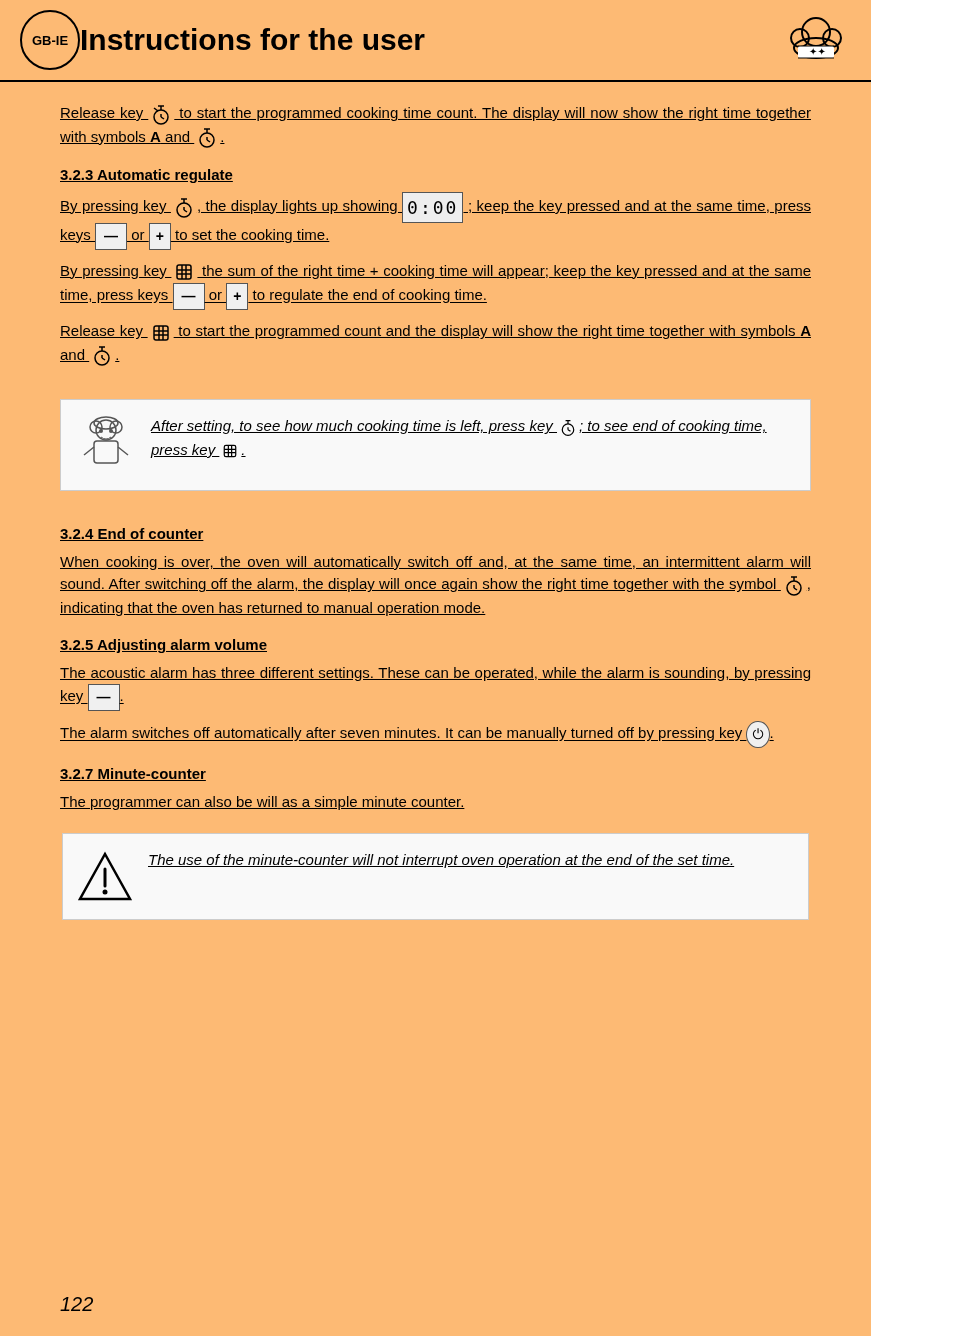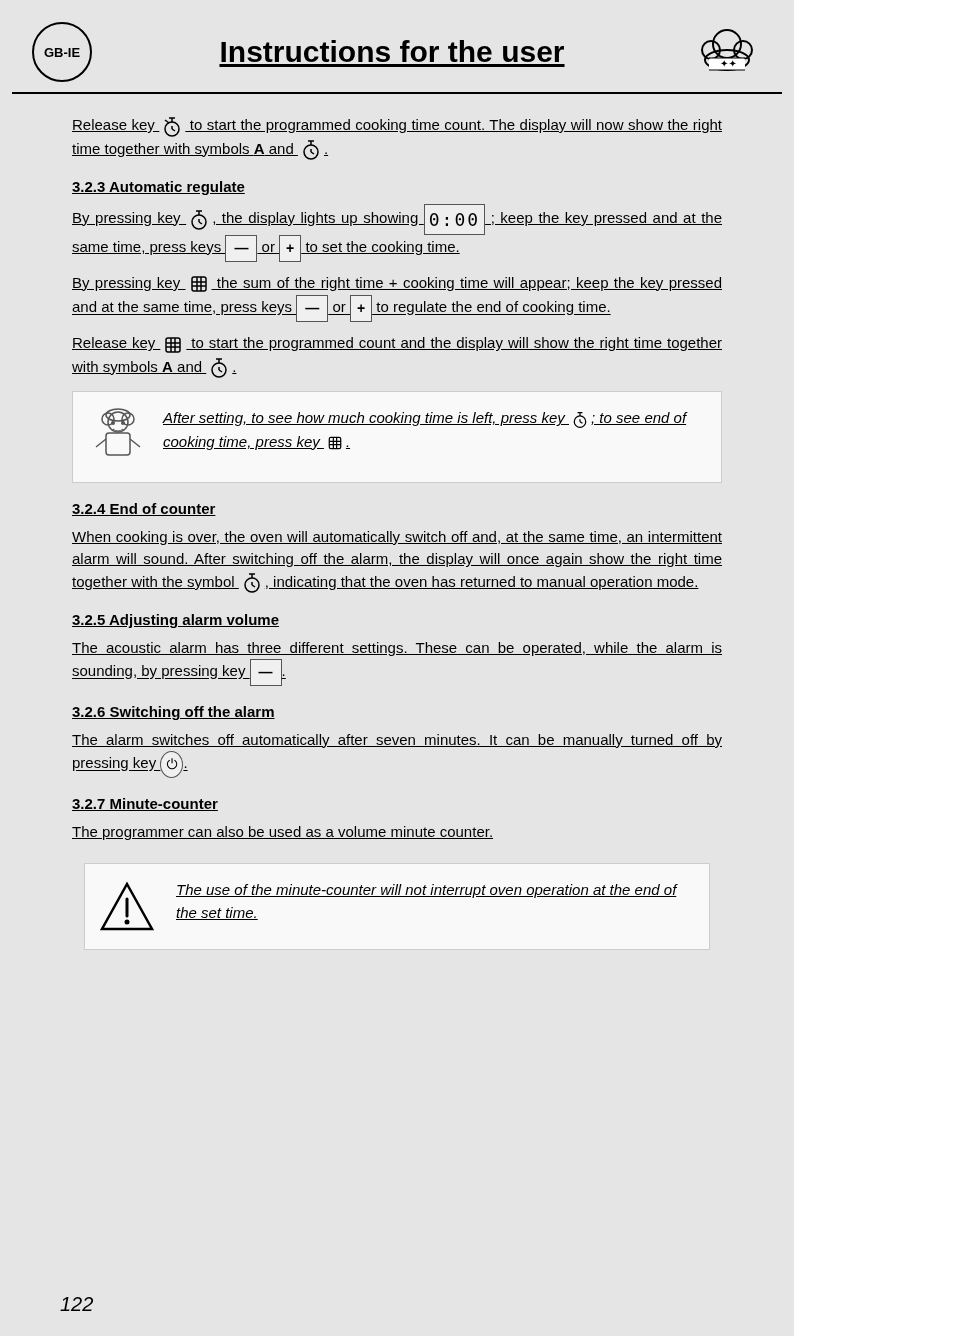--- a/index.html
+++ b/index.html
@@ -6,25 +6,25 @@
     body {
       font-family: Arial, sans-serif;
       font-size: 15px;
       background: #fff;
       color: #000;
       width: 954px;
       min-height: 1336px;
     }
 
     .page {
-      width: 794px;
+      width: 871px;
       min-height: 1336px;
-      padding: 12px;
+      padding: 0;
       position: relative;
-      background: #e5e5e5;
+      background: #fdba74;
     }
 
     
     .header {
       display: flex;
       align-items: center;
       border-bottom: 2px solid #000;
       padding: 10px 20px;
       position: relative;
     }
@@ -37,24 +37,22 @@
       display: flex;
       align-items: center;
       justify-content: center;
       font-size: 13px;
       font-weight: bold;
       flex-shrink: 0;
     }
 
     .header-title {
       flex: 1;
-      text-align: center;
       font-size: 30px;
       font-weight: bold;
-      text-decoration: underline;
     }
 
     .header-logo {
       width: 70px;
       height: 60px;
       flex-shrink: 0;
       display: flex;
       align-items: center;
       justify-content: center;
     }
@@ -126,21 +124,21 @@
       background: #f0f0f0;
     }
 
     
     .info-box-chef {
       display: flex;
       align-items: flex-start;
       border: 1px solid #ccc;
       background: #f9f9f9;
       padding: 15px 15px;
-      margin: 12px 0;
+      margin: 32px 0;
       gap: 15px;
     }
 
     .chef-icon {
       width: 60px;
       height: 60px;
       flex-shrink: 0;
     }
 
     .info-box-chef p {
@@ -150,22 +148,22 @@
       text-align: left;
     }
 
     
     .warning-box {
       display: flex;
       align-items: flex-start;
       border: 1px solid #ccc;
       background: #f9f9f9;
       padding: 15px 15px;
-      margin: 20px 12px;
-      gap: 21px;
+      margin: 20px 2px;
+      gap: 15px;
     }
 
     .warning-icon {
       width: 55px;
       height: 55px;
       flex-shrink: 0;
     }
 
     .warning-box p {
       font-style: italic;
@@ -382,33 +380,30 @@
     </p>
 
     <p class="section-heading">
       <span>3.2.5   Adjusting alarm volume</span>
     </p>
     <p>
       The acoustic alarm has three different settings. These can be operated, while the alarm is sounding, by pressing key
       <span class="key-minus">—</span>.
     </p>
 
-    <p class="section-heading">
-      <span>3.2.6   Switching off the alarm</span>
-    </p>
     <p>
       The alarm switches off automatically after seven minutes. It can be manually turned off by pressing key
       <span class="key-power">⏻</span>.
     </p>
 
     <p class="section-heading">
       <span>3.2.7   Minute-counter</span>
     </p>
     <p>
-      <span>The programmer can also be used as a volume minute counter.</span>
+      <span>The programmer can also be will as a simple minute counter.</span>
     </p>
 
     <div class="warning-box">
       <div class="warning-icon">
         <svg width="55" height="55" viewBox="0 0 55 55">
           <polygon points="27,5 52,50 2,50" fill="none" stroke="#000" stroke-width="2.5"></polygon>
           <line x1="27" y1="20" x2="27" y2="37" stroke="#000" stroke-width="3" stroke-linecap="round"></line>
           <circle cx="27" cy="43" r="2.5" fill="#000"></circle>
         </svg>
       </div>

